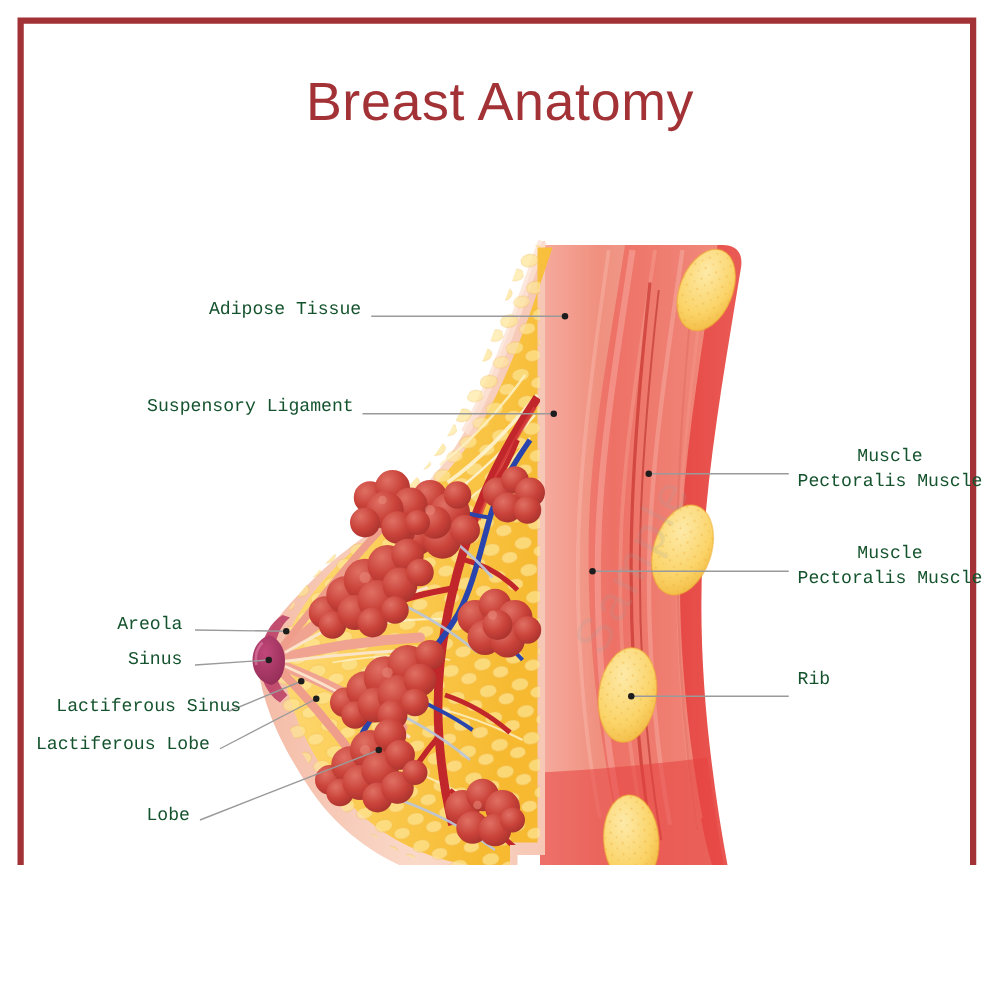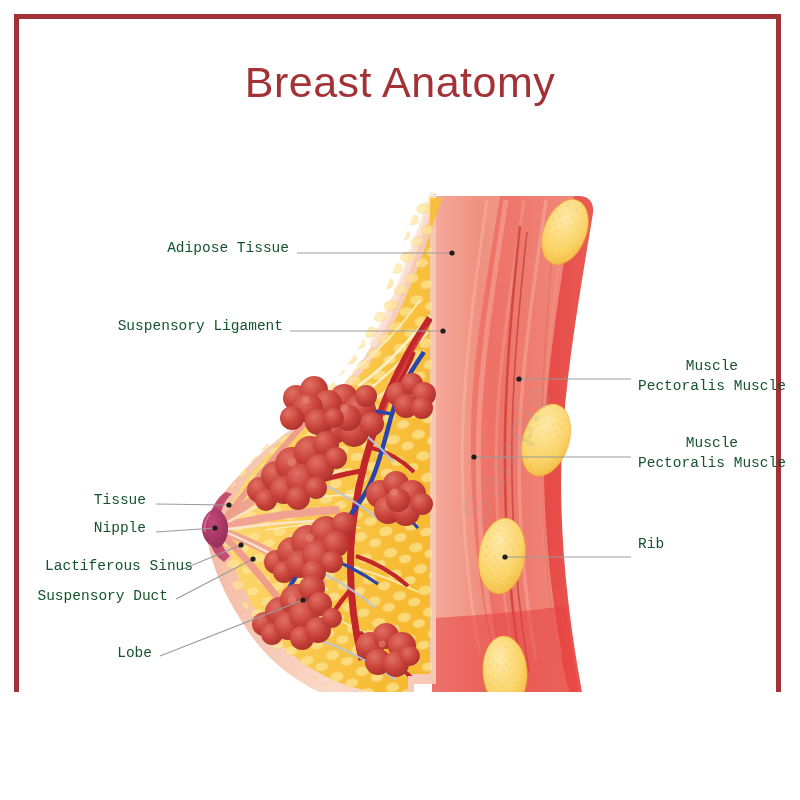--- a/index.html
+++ b/index.html
@@ -479,30 +479,30 @@
   <div id="watermark">Sample</div>
 
   <div id="labels-left">
       <div class="label left" style="right: 511px; top: 238px;">
         <div>Adipose Tissue</div>
       </div>
       <div class="label left" style="right: 517px; top: 316px; text-align: right;">
         <div>Suspensory Ligament</div>
       </div>
       <div class="label left" style="right: 654px; top: 490px;">
-        <div>Tissue</div>
+        <div>Areola</div>
       </div>
       <div class="label left" style="right: 654px; top: 518px;">
-        <div>Nipple</div>
+        <div>Sinus</div>
       </div>
       <div class="label left" style="right: 607px; top: 556px;">
         <div>Lactiferous Sinus</div>
       </div>
       <div class="label left" style="right: 632px; top: 586px;">
-        <div>Suspensory Duct</div>
+        <div>Lactiferous Lobe</div>
       </div>
       <div class="label left" style="right: 648px; top: 643px; padding-left: 15px;">
         <div>Lobe</div>
       </div>
     </div>
   <div id="labels-right">
       <div class="label right" style="left: 638px; top: 356px;">
         <div>Muscle</div>
         <div>Pectoralis Muscle</div>
       </div>

